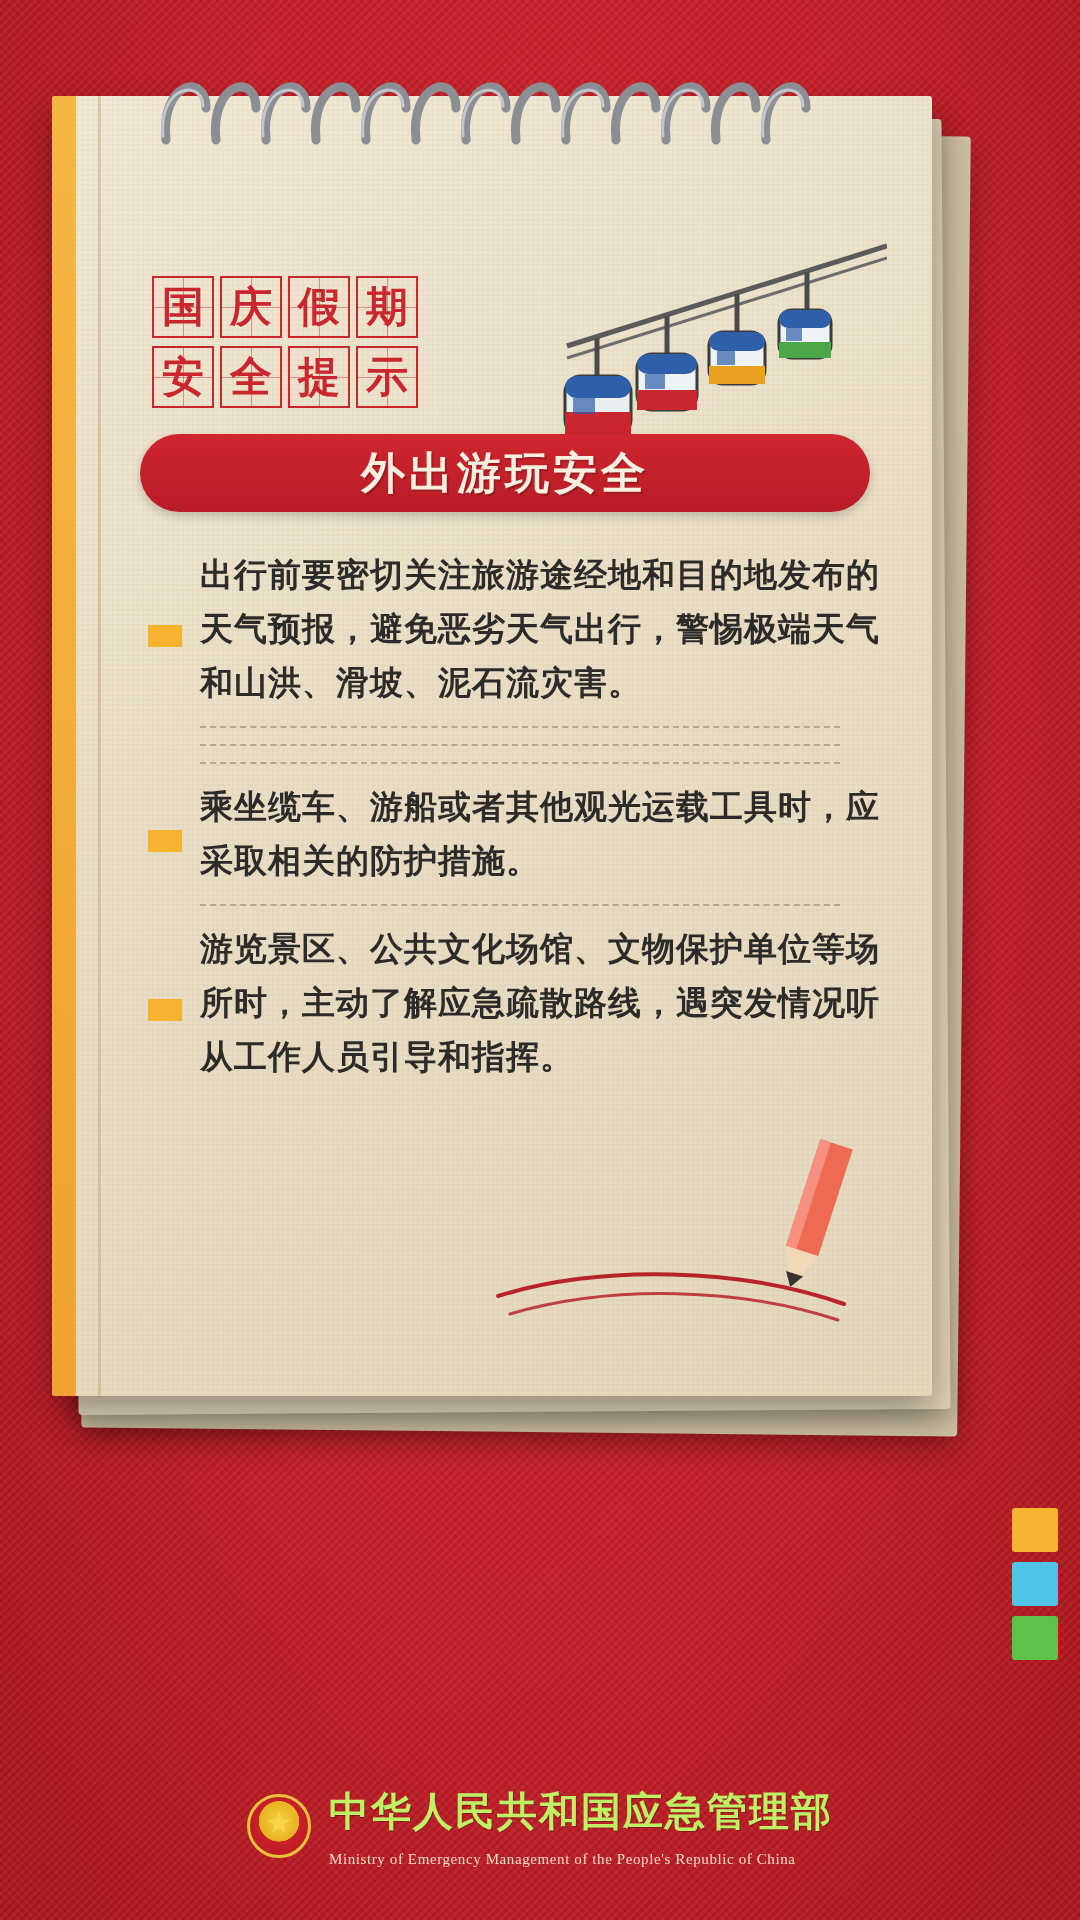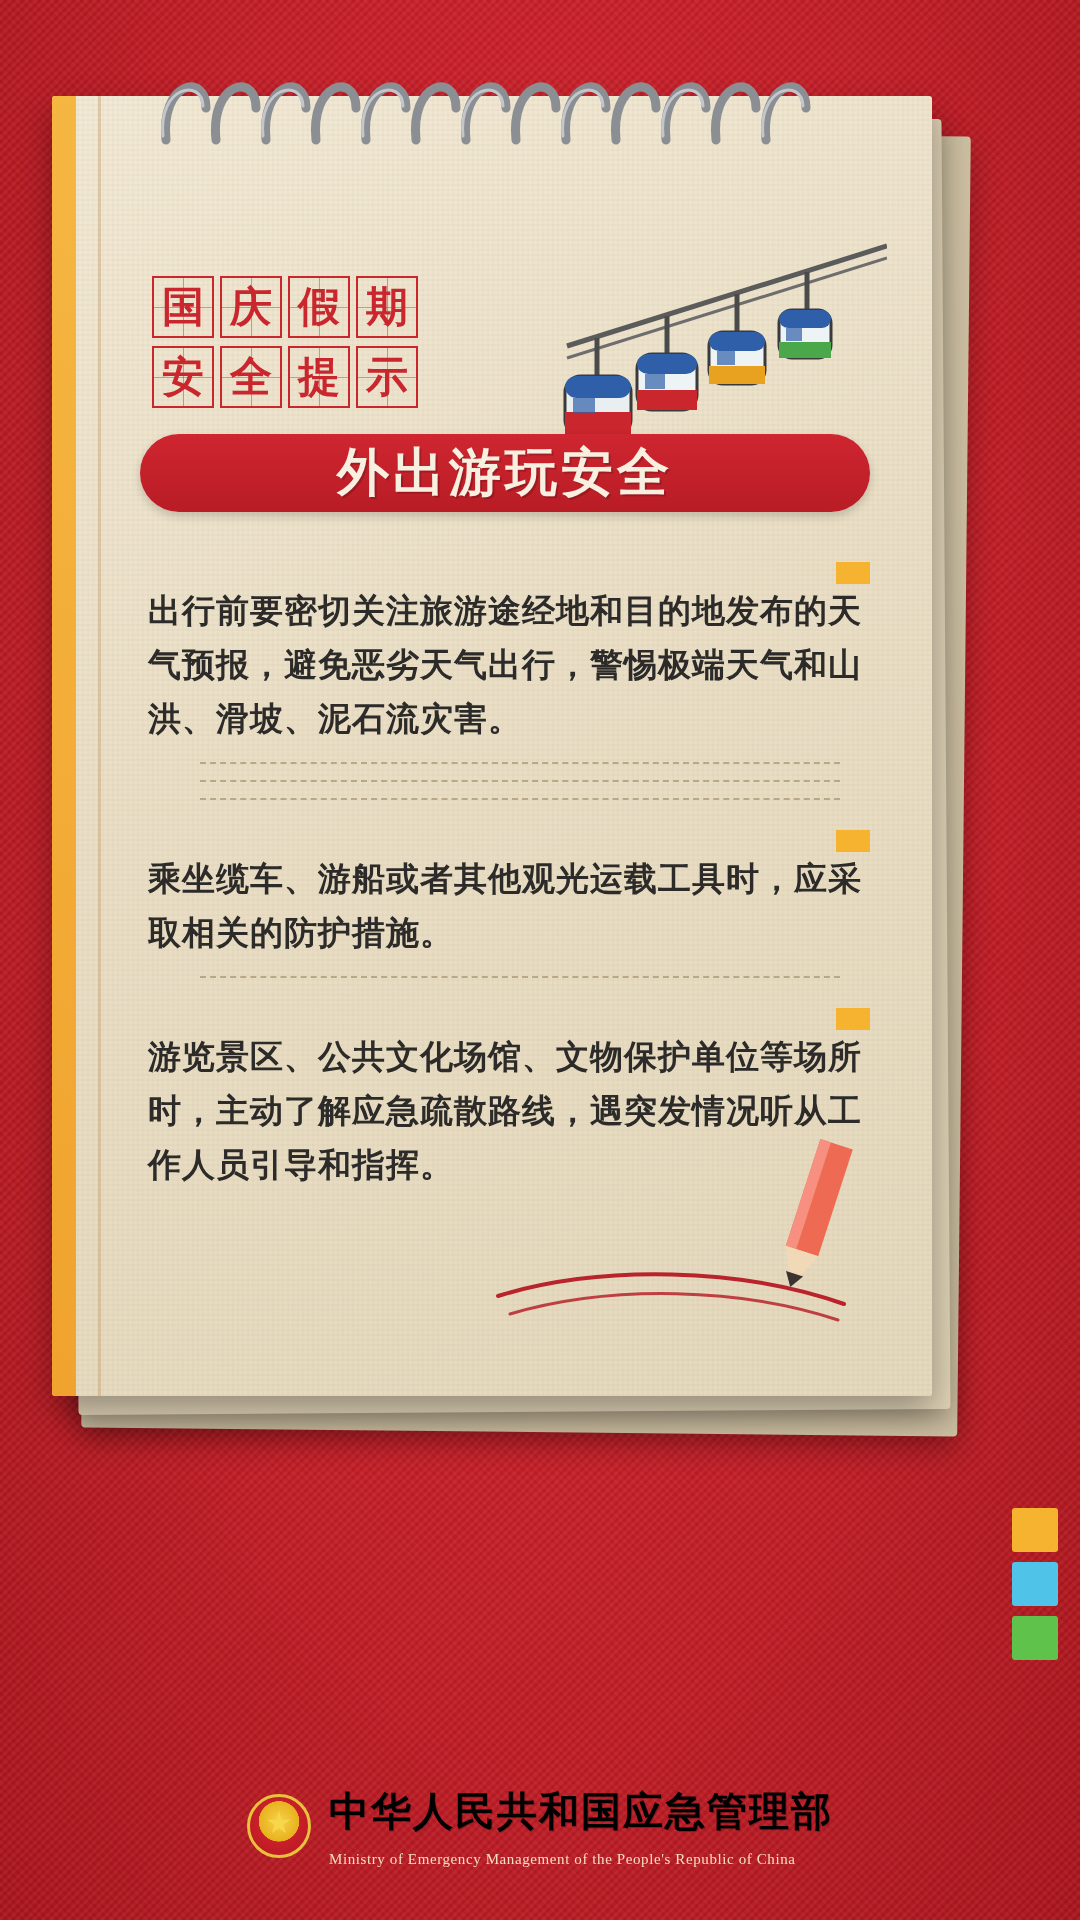--- a/index.html
+++ b/index.html
@@ -127,37 +127,36 @@
     border-radius: 39px;
     display: flex;
     align-items: center;
     justify-content: center;
     box-shadow: 0 4px 10px rgba(0,0,0,0.18);
   }
   .banner-text {
     color: #f7efe0;
     font-family: Liberation Mono, monospace;
     font-weight: 700;
-    font-size: 52px;
+    font-size: 44px;
     letter-spacing: 4px;
     text-shadow: 2px 2px 0 rgba(0,0,0,0.18);
     text-align: center;
   }
 
   
   .tips {
     position: absolute;
     left: 96px; top: 452px;
     width: 740px;
   }
   .tip {
     display: flex;
-    align-items: flex-end;
+    align-items: center;
     padding: 0 0 0 0;
-    flex-direction: column;
   }
   .tip-bullet {
     width: 34px; height: 22px;
     background: #f6b32f;
     margin: 14px 18px 0 0;
     flex: 0 0 auto;
   }
   .tip-text {
     font-family: "DejaVu Serif", serif;
     font-weight: 700;
@@ -203,21 +202,21 @@
   .emblem .star {
     position: absolute;
     left: 50%; top: 44%;
     transform: translate(-50%,-50%);
     color: #f7d64b;
     font-size: 30px;
     line-height: 1;
   }
   .footer-texts { display: flex; flex-direction: column; }
   .footer-cn {
-    color: #000000;
+    color: #bef264;
     font-family: "DejaVu Sans", sans-serif;
     font-weight: 700;
     font-size: 40px;
     letter-spacing: 2px;
     text-shadow: 1px 1px 0 rgba(0,0,0,0.25);
   }
   .footer-en {
     color: #f6ddc2;
     font-family: "Liberation Serif", serif;
     font-size: 15px;

